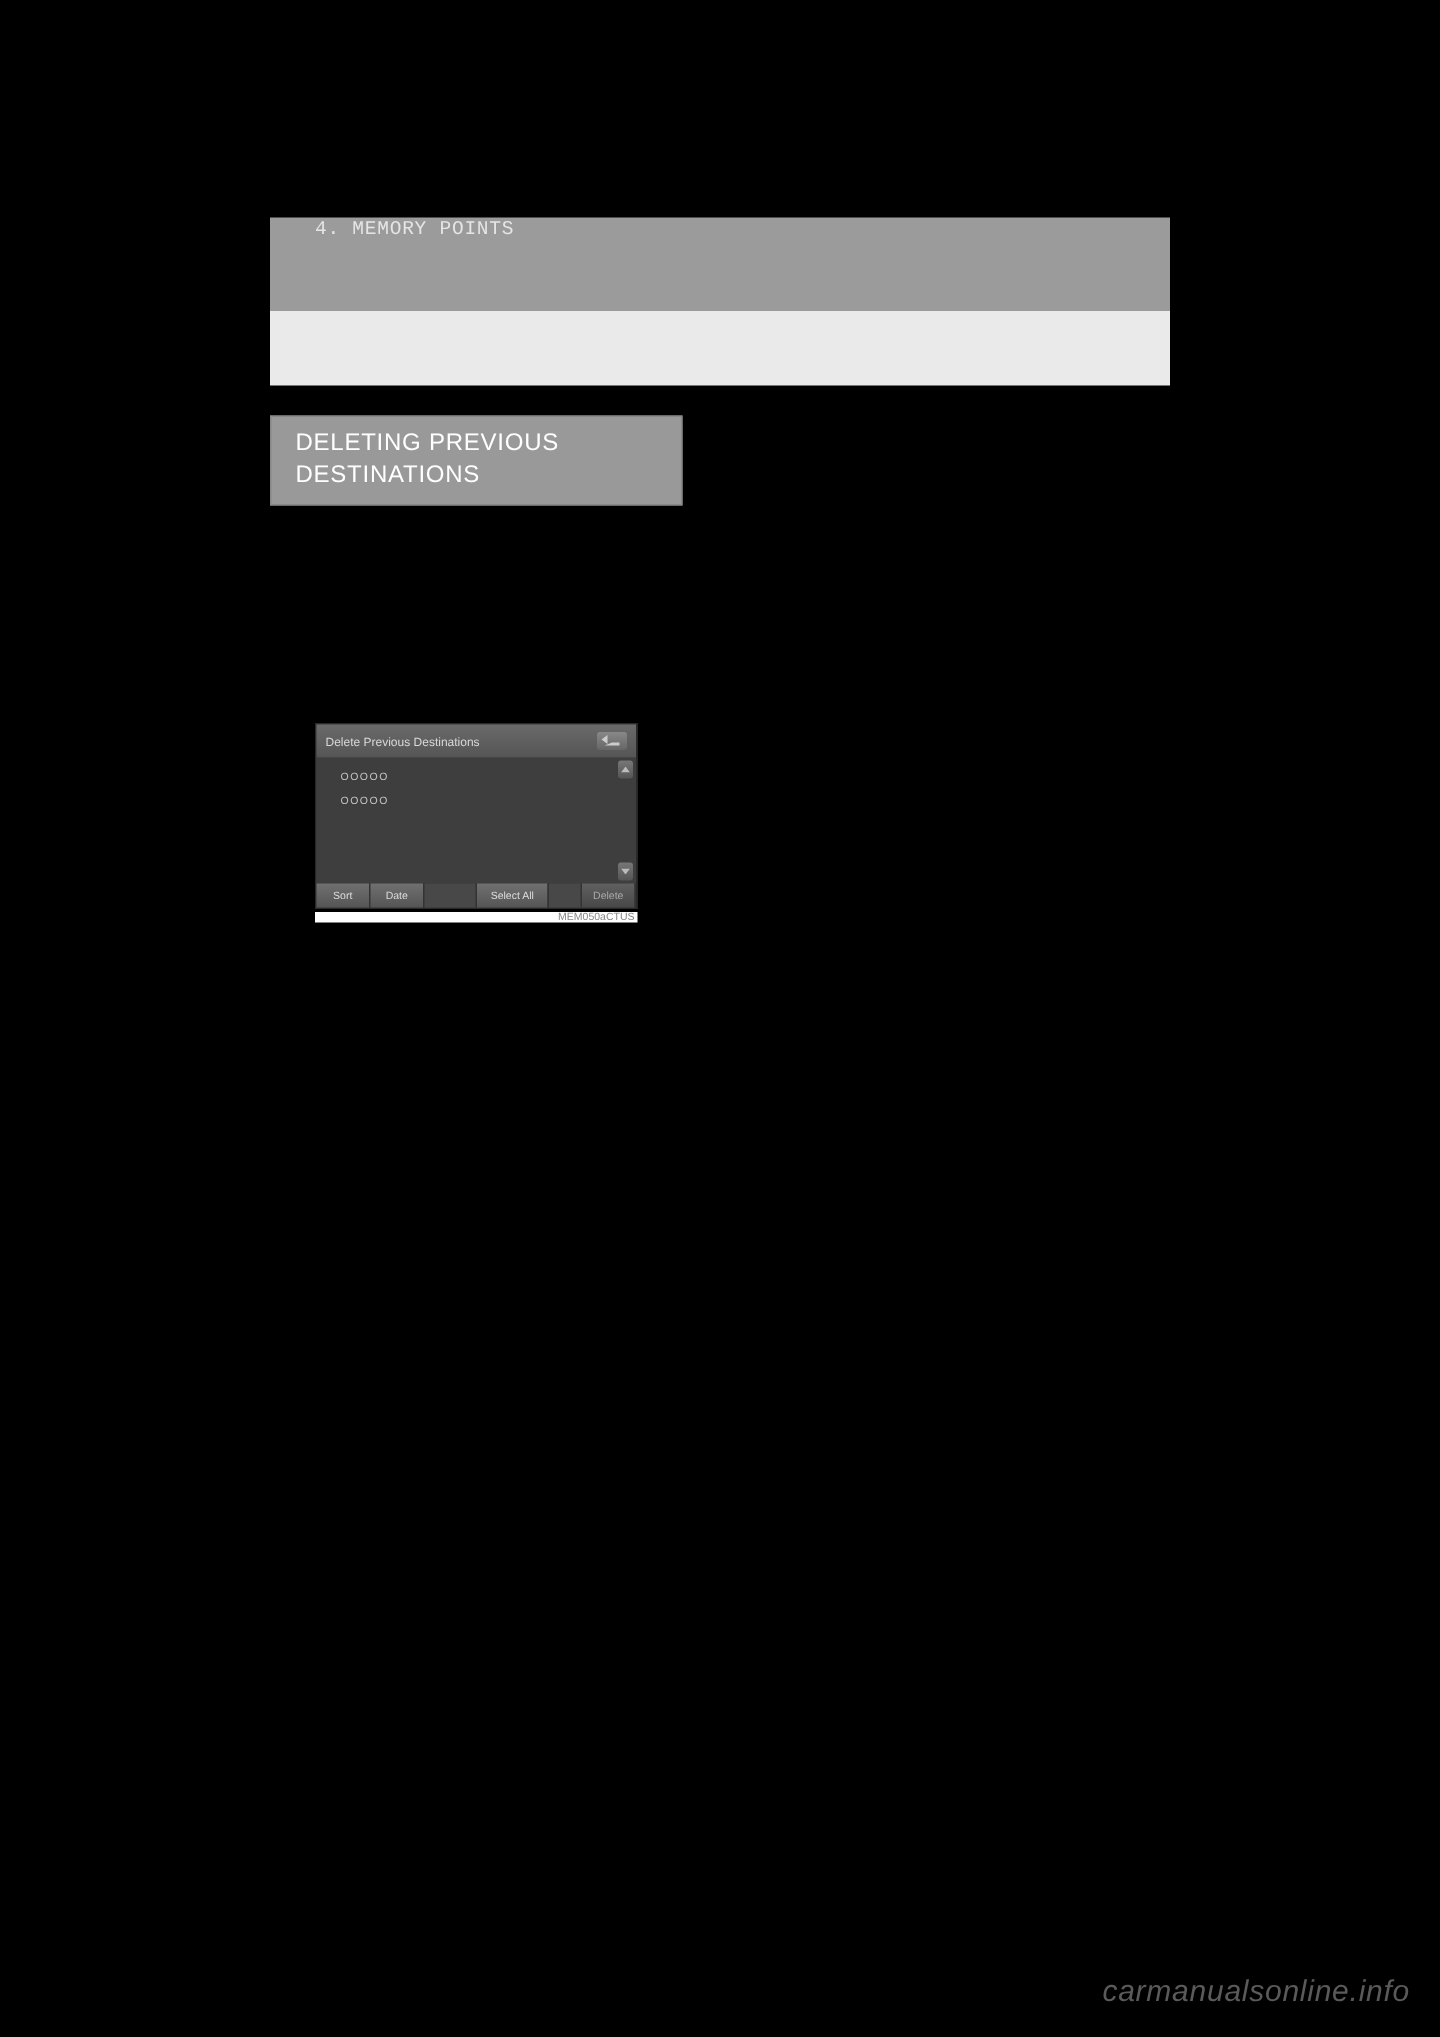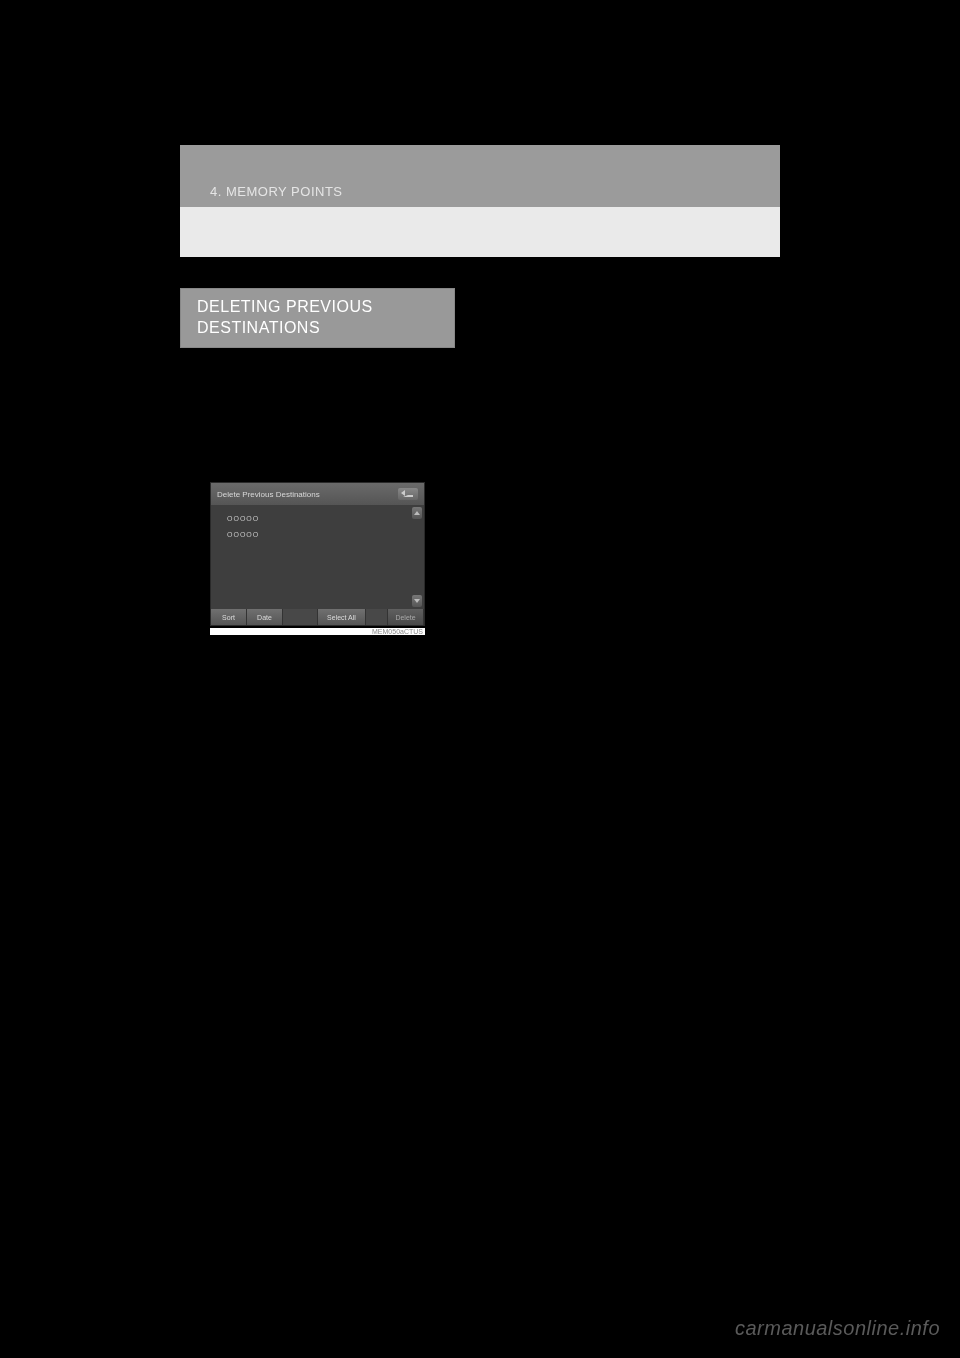--- a/index.html
+++ b/index.html
@@ -15,39 +15,39 @@
       position: relative;
     }
     .header-bar {
       position: absolute;
       top: 145px;
       left: 180px;
       width: 600px;
       height: 62px;
       background: #9b9b9b;
       display: flex;
-      align-items: flex-end;
       padding: 0 30px 8px 30px;
+      font-family: Liberation Mono, monospace;
     }
     .header-title {
       color: #e5e5e5;
       font-size: 13px;
       letter-spacing: 0.5px;
     }
     .sub-header {
       position: absolute;
       top: 207px;
       left: 180px;
       width: 600px;
       height: 50px;
       background: #eaeaea;
     }
     .section-box {
       position: absolute;
-      top: 288px;
+      top: 277px;
       left: 180px;
       width: 275px;
       background: #999999;
       padding: 8px 16px;
       border: 1px solid #888;
     }
     .section-title {
       color: #fff;
       font-size: 16px;
       line-height: 1.3;
@@ -55,21 +55,21 @@
       font-weight: normal;
     }
     .screenshot-container {
       position: absolute;
       top: 482px;
       left: 210px;
       width: 215px;
     }
     .nav-screen {
       width: 215px;
-      height: 144px;
+      height: 124px;
       background: #454545;
       display: flex;
       flex-direction: column;
       border: 1px solid #2a2a2a;
     }
     .nav-titlebar {
       height: 22px;
       background: linear-gradient(to bottom, #6a6a6a, #555);
       display: flex;
       align-items: center;

